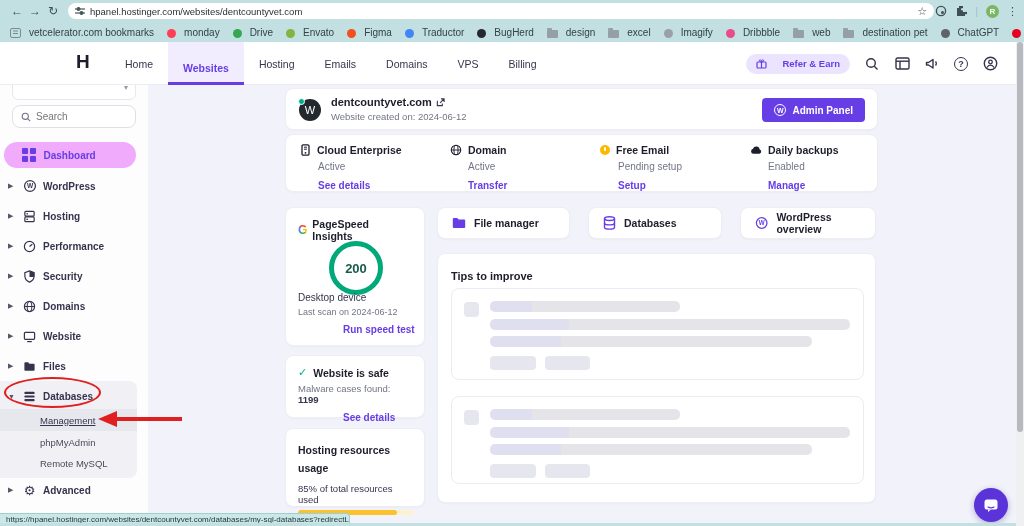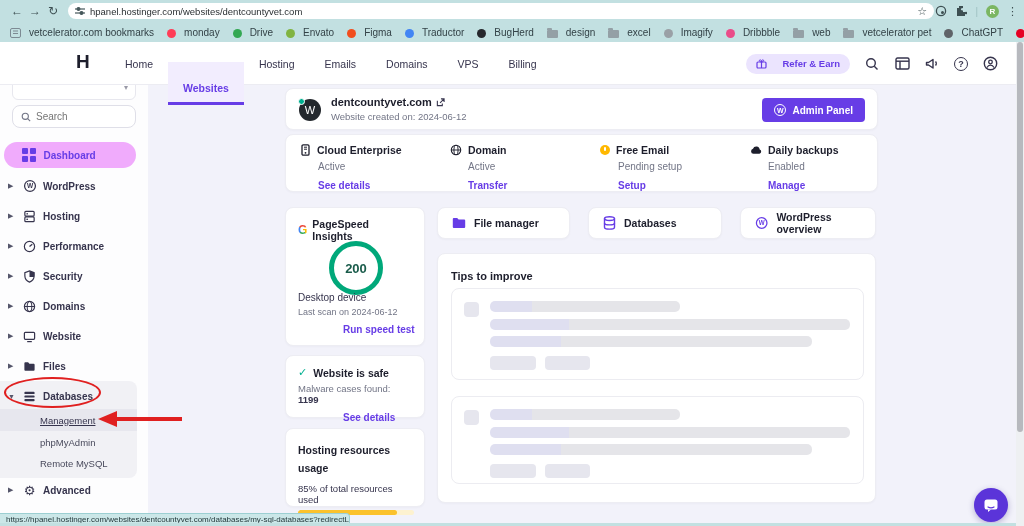--- a/index.html
+++ b/index.html
@@ -27,21 +27,21 @@
   .bm { display:flex; align-items:flex-end; gap:8px; font-size:10px; color:#334247; white-space:nowrap; }
   .bm-dot { width:9px; height:9px; border-radius:50%; flex:0 0 auto; }
   .bm-folder { position:relative; width:11px; height:8px; background:#94a0a6; border-radius:1px; flex:0 0 auto; }
   .bm-folder::before { content:""; position:absolute; left:0; top:-2px; width:5px; height:2px; background:#94a0a6; border-radius:1px 1px 0 0; }
 
   
   .app-header { position:absolute; left:0; top:42px; width:1024px; height:43px; background:#fff; border-bottom:1px solid #ececf2; }
   .logo { position:absolute; left:76px; top:9px; font-size:19px; font-weight:900; color:#1d1e2c; letter-spacing:-1px; }
   .top-nav { position:absolute; left:110px; top:0; height:43px; display:flex; }
   .top-nav-item { height:43px; display:flex; align-items:center; padding:0 15px; font-size:10.5px; color:#36344d; }
-  .top-nav-item.active { background:#f2edfe; color:#673de6; font-weight:bold; border-bottom:3px solid #673de6; padding-top:11px;margin-top:20px; }
+  .top-nav-item.active { background:#f2edfe; color:#673de6; font-weight:bold; border-bottom:3px solid #673de6; padding-top:11px; }
   .hdr-right { position:absolute; right:26px; top:0; height:43px; display:flex; align-items:center; gap:14px; }
   .refer-pill { height:20px; background:#ebe4fe; border-radius:10px; display:flex; align-items:center; gap:15px;
                 padding:0 10px; color:#673de6; font-size:9.5px; font-weight:bold; }
   .hico { width:16px; height:16px; display:flex; align-items:center; justify-content:center; color:#36344d; }
   .help-circle { width:14px; height:14px; border:1.4px solid #36344d; border-radius:50%; font-size:9px; font-weight:bold;
                  display:flex; align-items:center; justify-content:center; color:#36344d; }
 
   
   .sidebar { position:absolute; left:0; top:85px; width:148px; height:441px; background:#fdfdfe; overflow:hidden; }
   .site-select-stub { position:absolute; left:12px; top:-6px; width:124px; height:21px; background:#fff;
@@ -244,21 +244,21 @@
       <span class="bm">
           <span class="bm-dot" style="background: rgb(234, 76, 137);"></span>
           <span>Dribbble</span>
         </span>
       <span class="bm">
           <span class="bm-folder"></span>
           <span>web</span>
         </span>
       <span class="bm">
           <span class="bm-folder"></span>
-          <span>vetcelerator pet</span>
+          <span>destination pet</span>
         </span>
       <span class="bm">
           <span class="bm-dot" style="background: rgb(95, 99, 104);"></span>
           <span>ChatGPT</span>
         </span>
       <span class="bm">
           <span class="bm-dot" style="background: rgb(230, 0, 35);"></span>
           <span>Pinterest</span>
         </span>
       <span class="bm">

